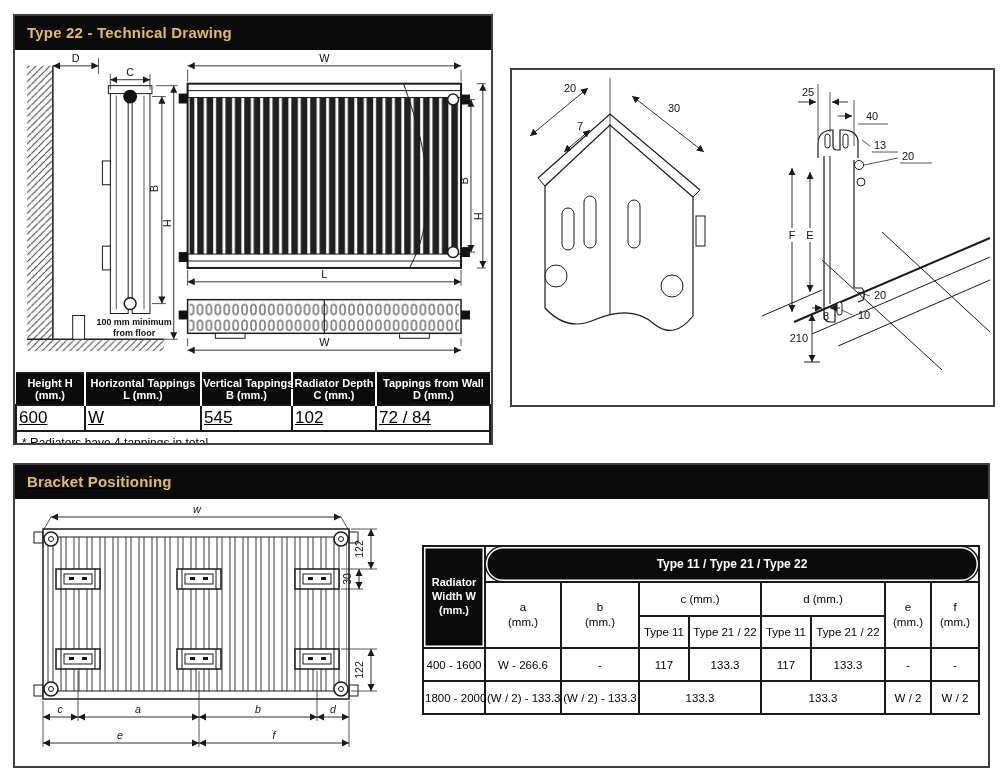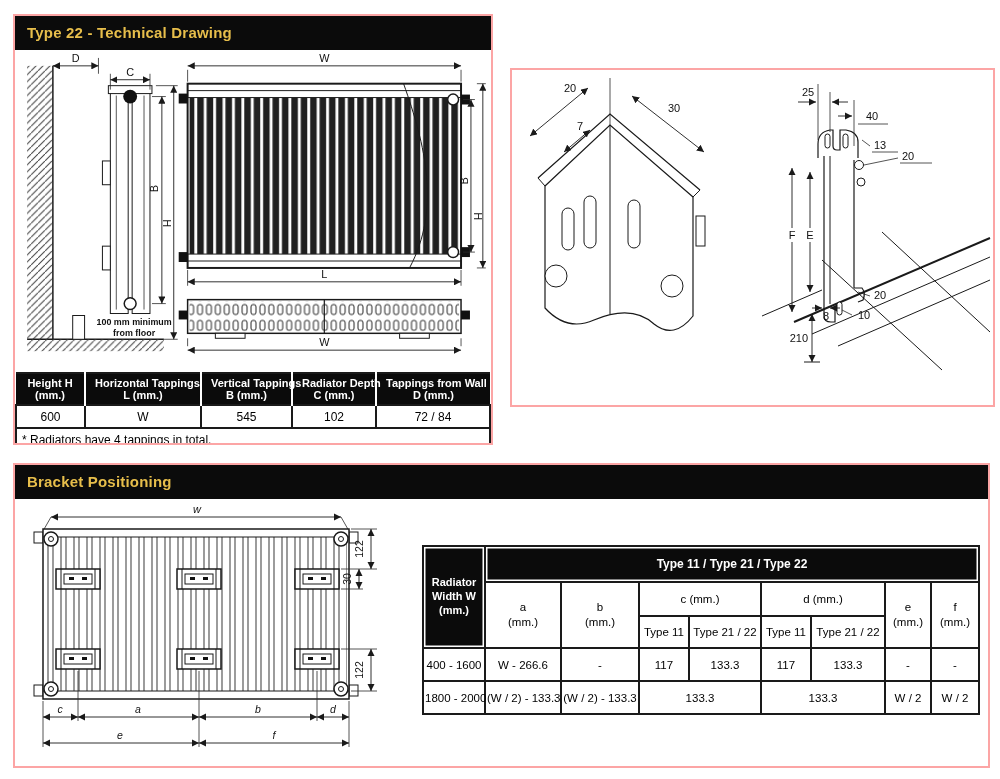--- a/index.html
+++ b/index.html
@@ -1,34 +1,34 @@
 <!DOCTYPE html>
 <html><head>
 <meta charset="utf-8">
 <style>
   html,body{margin:0;padding:0;background:#fff;}
   body{position:relative;width:1000px;height:779px;font-family:"Liberation Sans",sans-serif;}
-  .panel{position:absolute;border:2px solid #fca5a5;background:#fff;box-sizing:border-box;overflow:hidden;}
+  .panel{position:absolute;border:2px solid #404040;background:#fff;box-sizing:border-box;overflow:hidden;text-decoration:underline;}
   #panel-tech{left:13px;top:14px;width:480px;height:431px;}
   #panel-brackets{left:510px;top:68px;width:485px;height:339px;}
   #panel-positioning{left:13px;top:463px;width:977px;height:305px;}
   .panel-header{background:#0b0b0b;color:#e7be4b;font-weight:bold;font-size:15px;height:34px;line-height:34px;padding:0 12px;letter-spacing:.2px;}
   #panel-brackets .panel-header{height:32px;line-height:32px;}
   
   .tbl-a{border-collapse:collapse;width:100%;table-layout:fixed;border-top:2px solid #1a1a1a;}
-  .tbl-a th{background:#0b0b0b;color:#fff;font-size:11px;font-weight:bold;padding:3px 9px;border-right:2px solid #fff;white-space:nowrap;}
+  .tbl-a th{background:#0b0b0b;color:#fff;font-size:11px;font-weight:bold;padding:3px 1px;border-right:2px solid #fff;white-space:nowrap;}
   .tbl-a th:last-child{border-right:none;}
-  .tbl-a td{border:2px solid #1a1a1a;text-align:center;font-size:12px;padding:2px;height:17px;}
+  .tbl-a td{border:2px solid #1a1a1a;text-align:left;font-size:17px;padding:2px;height:17px;}
   .tbl-a td.footnote{text-align:left;font-size:12px;padding:2px 5px;}
   
   .tbl-c{position:absolute;left:407px;top:46px;border-collapse:collapse;table-layout:fixed;width:556px;background:#fff;}
   .tbl-c td{border:2px solid #1a1a1a;text-align:center;font-size:11.5px;padding:1px;white-space:nowrap;}
   .tbl-c td.bk{background:#0b0b0b;color:#fff;font-weight:bold;box-shadow:inset 0 0 0 1.5px #fff;white-space:normal;}
   .tbl-c td.corner{font-size:11px;line-height:1.25;}
-  .tbl-c td.grp{font-size:12px;height:32px;}
+  .tbl-c td.grp{font-size:12px;height:32px;border-radius:17px;}
   .tbl-c tr.h2 td{height:30px;}
   .tbl-c tr.h3 td{height:28px;}
   .tbl-c tr.dr td{height:29px;border-radius:10px;}
   .colhead div{line-height:1.3;}
   
   svg text{font-family:"Liberation Sans",sans-serif;fill:#111;font-size:10.5px;text-anchor:middle;}
   svg text.lbl{font-size:11px;}
   svg text.it{font-style:italic;}
   svg text.sm{font-size:9px;font-weight:bold;}
   svg text.ts{text-anchor:start;}

